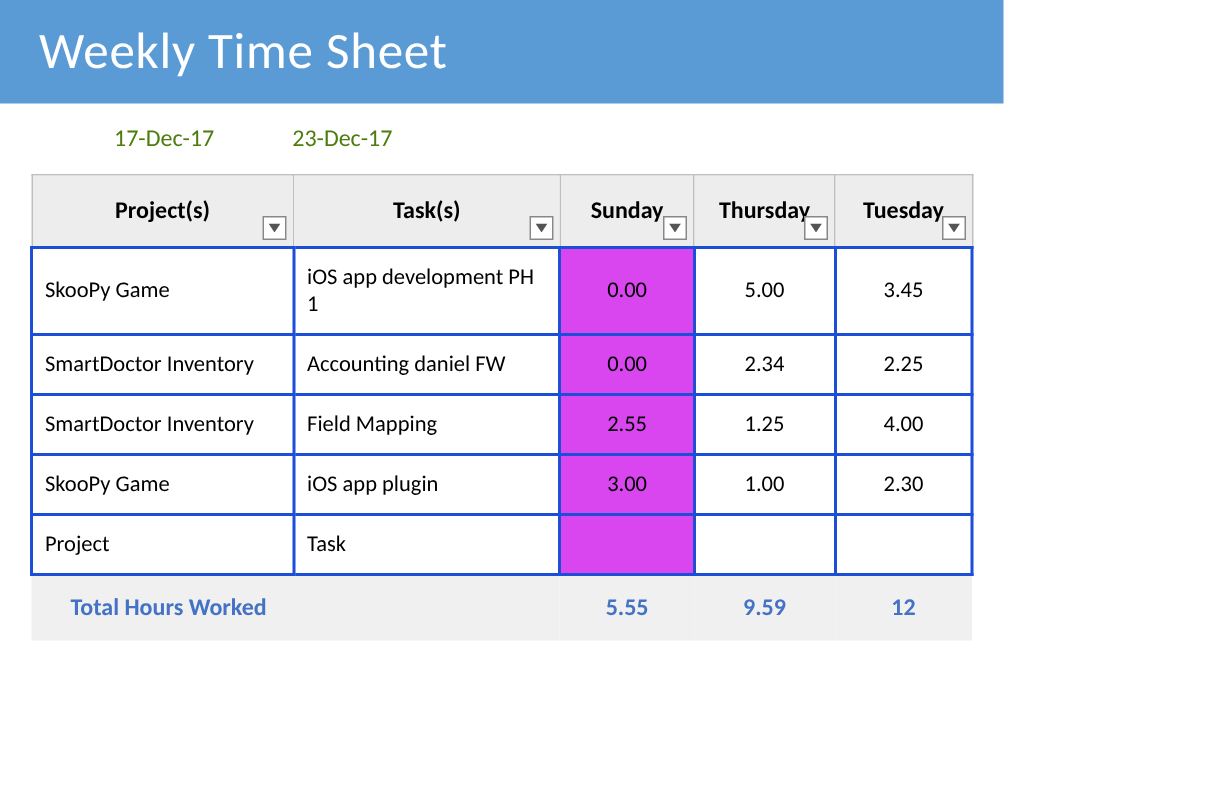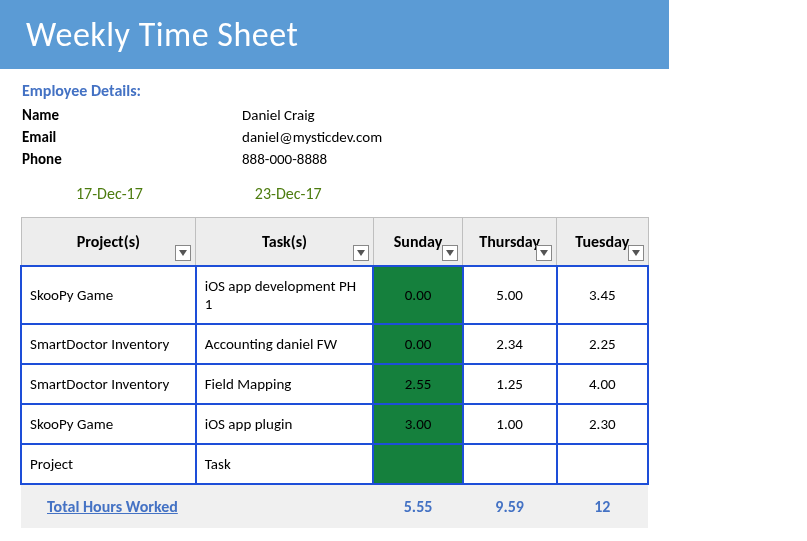--- a/index.html
+++ b/index.html
@@ -46,21 +46,21 @@
   .dates {
     display: flex;
     padding: 14px 0 14px 22px;
   }
   .date {
     color: #4d7c0f;
     font-weight: normal;
     font-size: 16px;
   }
   .date1 { margin-left: 54px; }
-  .date2 { margin-left: 112px; }
+  .date2 { margin-left: 52px; }
   .table-wrap {
     padding: 0 20px;
   }
   table {
     border-collapse: collapse;
     width: 100%;
   }
   th {
     background: #ededed;
     font-weight: bold;
@@ -74,31 +74,31 @@
   th .hlabel { display: inline-block; }
   .col-project { width: 222px; margin-top: 11px; }
   .col-task { width: 225px; }
   .col-day { width: 106px; }
   td {
     border: 2px solid #1d4ed8;
     padding: 10px 8px;
     font-size: 15px;
     color: #000;
   }
-  .sunday-cell { background: #15803d; text-align: center; }
+  .sunday-cell { background: #d946ef; text-align: center; }
   .day-cell { text-align: center; margin-left: 24px; }
   .totals-row td {
     border: none;
     background: #f0f0f0;
     color: #4472c4;
     font-weight: bold;
     font-size: 16px;
     padding: 12px 8px;
   }
-  .totals-label { padding-left: 26px !important; text-decoration: underline; }
+  .totals-label { padding-left: 26px !important; }
   .filter-btn {
     position: absolute;
     right: 4px;
     bottom: 4px;
     width: 16px;
     height: 16px;
     border: 1px solid #888;
     background: #fff;
     display: flex;
     align-items: center;
@@ -107,35 +107,20 @@
   }
   .filter-btn svg { display: block; }
 </style>
 </head>
 <body>
 
 <div class="container">
 
   <div class="title-bar">Weekly Time Sheet</div>
 
-  <div class="details">
-    <div class="details-header">Employee Details:</div>
-    <div class="detail-row">
-      <div class="detail-label">Name</div>
-      <div class="detail-value">Daniel Craig</div>
-    </div>
-    <div class="detail-row">
-      <div class="detail-label">Email</div>
-      <div class="detail-value">daniel@mysticdev.com</div>
-    </div>
-    <div class="detail-row">
-      <div class="detail-label">Phone</div>
-      <div class="detail-value">888-000-8888</div>
-    </div>
-  </div>
 
   <div class="dates">
     <div class="date date1">17-Dec-17</div>
     <div class="date date2">23-Dec-17</div>
   </div>
 
   <div class="table-wrap">
     <table>
       <thead>
         <tr>

